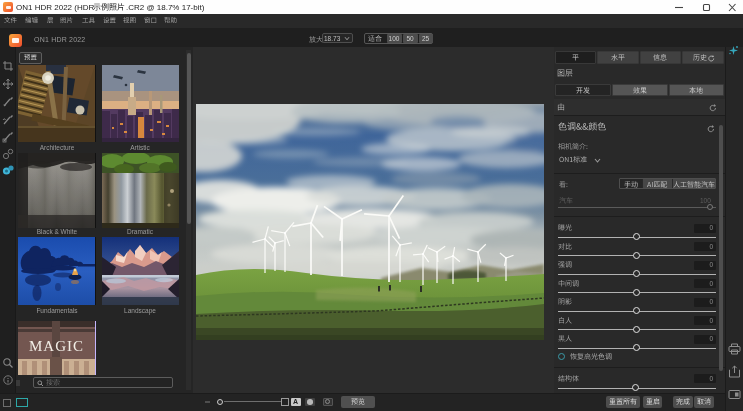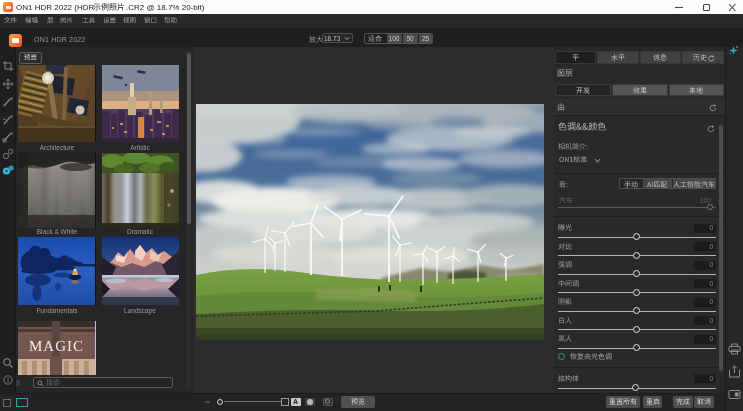--- a/index.html
+++ b/index.html
@@ -4,21 +4,21 @@
 html,body{width:743px;height:411px;overflow:hidden;background:#272727;font-family:"Liberation Sans",sans-serif;position:relative}
 .abs{position:absolute}
 </style></head><body>
 <div class="abs" style="left:0;top:0;width:743px;height:14px;background:#fefefe"></div>
 <div class="abs" style="left:3px;top:2px;width:10px;height:10px;border-radius:2px;background:linear-gradient(135deg,#f9a13c,#ef4d2e)"></div>
 <div class="abs" style="left:5.5px;top:5.5px;width:5px;height:3.5px;border-radius:1px;background:#fff;opacity:.9"></div>
 <div class="abs" style="left:16px;top:1.5px;height:11px;font-size:8px;color:#1b1b1b;white-space:nowrap;display:flex;align-items:center">ON1 HDR 2022 (HDR&nbsp;</div>
 <svg style="position:absolute;left:93px;top:2.8px" width="32.0" height="8.6" viewBox="0 0 32.0 8.6">
     <path d="M3.7 3.0H4.3V6.7Q4.3 7.0 4.3 7.2Q4.2 7.3 4.0 7.4Q3.7 7.5 3.4 7.5Q3.0 7.5 2.5 7.5Q2.5 7.4 2.4 7.2Q2.3 7.0 2.3 6.9Q2.5 6.9 2.8 6.9Q3.0 6.9 3.2 6.9Q3.4 6.9 3.5 6.9Q3.6 6.9 3.6 6.9Q3.7 6.8 3.7 6.7ZM1.9 4.1 2.5 4.2Q2.3 4.7 2.0 5.2Q1.8 5.7 1.5 6.1Q1.1 6.5 0.8 6.8Q0.8 6.7 0.7 6.7Q0.6 6.6 0.5 6.5Q0.4 6.5 0.3 6.4Q0.8 6.0 1.2 5.4Q1.6 4.7 1.9 4.1ZM5.5 4.3 6.0 4.1Q6.3 4.5 6.6 4.9Q6.9 5.3 7.1 5.8Q7.4 6.2 7.5 6.5L6.9 6.8Q6.8 6.5 6.5 6.0Q6.3 5.6 6.0 5.2Q5.8 4.7 5.5 4.3ZM1.2 0.8H6.8V1.3H1.2ZM0.5 2.7H7.5V3.3H0.5Z M10.4 0.6H13.2V1.2H10.4ZM11.3 0.8 11.9 0.9Q11.7 1.7 11.5 2.4Q11.3 3.1 11.1 3.7Q10.8 4.3 10.5 4.8Q10.4 4.8 10.3 4.7Q10.2 4.6 10.2 4.5Q10.1 4.5 10.0 4.4Q10.3 4.0 10.6 3.4Q10.8 2.9 11.0 2.2Q11.2 1.5 11.3 0.8ZM11.3 2.4H12.6V2.9H11.1ZM12.4 2.4H12.5L12.6 2.4L13.0 2.4Q12.8 4.4 12.2 5.6Q11.6 6.9 10.7 7.5Q10.6 7.4 10.5 7.3Q10.4 7.1 10.3 7.1Q10.8 6.7 11.3 6.1Q11.7 5.4 12.0 4.5Q12.3 3.6 12.4 2.5ZM10.9 4.6 11.2 4.2Q11.4 4.3 11.6 4.4Q11.8 4.6 12.0 4.7Q12.1 4.9 12.3 5.0L11.9 5.5Q11.8 5.4 11.6 5.2Q11.4 5.0 11.3 4.9Q11.1 4.7 10.9 4.6ZM13.5 1.1H14.1V5.6H13.5ZM14.8 0.2H15.4V6.7Q15.4 7.0 15.3 7.1Q15.2 7.3 15.1 7.3Q14.9 7.4 14.6 7.4Q14.3 7.5 13.8 7.5Q13.8 7.3 13.7 7.2Q13.7 7.0 13.6 6.9Q14.0 6.9 14.3 6.9Q14.5 6.9 14.6 6.9Q14.7 6.9 14.8 6.8Q14.8 6.8 14.8 6.7ZM9.7 0.2 10.2 0.3Q10.0 1.0 9.8 1.6Q9.5 2.3 9.2 2.9Q8.9 3.4 8.6 3.9Q8.5 3.8 8.5 3.7Q8.4 3.6 8.4 3.5Q8.3 3.3 8.3 3.3Q8.7 2.7 9.1 1.9Q9.5 1.0 9.7 0.2ZM9.1 2.2 9.7 1.7 9.7 1.7V7.5H9.1Z M16.7 0.5H17.3V5.5H16.7ZM17.0 0.5H19.1V5.1H17.0V4.5H18.5V1.0H17.0ZM17.0 2.4H18.8V3.0H17.0ZM19.4 0.5H23.0V1.0H19.4ZM22.8 0.5H23.4Q23.4 0.5 23.4 0.6Q23.4 0.7 23.4 0.7Q23.3 1.3 23.3 1.7Q23.3 2.0 23.2 2.2Q23.1 2.4 23.1 2.5Q23.0 2.6 22.8 2.7Q22.7 2.7 22.6 2.7Q22.4 2.7 22.2 2.7Q22.0 2.7 21.7 2.7Q21.7 2.6 21.6 2.5Q21.6 2.3 21.5 2.2Q21.8 2.3 22.0 2.3Q22.2 2.3 22.3 2.3Q22.4 2.3 22.5 2.3Q22.5 2.2 22.6 2.2Q22.6 2.1 22.7 2.0Q22.7 1.8 22.8 1.5Q22.8 1.1 22.8 0.6ZM20.8 0.7H21.4Q21.4 1.1 21.2 1.5Q21.1 1.8 20.9 2.1Q20.7 2.4 20.4 2.6Q20.0 2.9 19.5 3.0Q19.5 2.9 19.4 2.8Q19.3 2.6 19.2 2.6Q19.6 2.4 19.9 2.3Q20.2 2.1 20.4 1.8Q20.6 1.6 20.7 1.3Q20.8 1.0 20.8 0.7ZM20.2 3.6V4.8H22.6V3.6ZM19.7 3.1H23.2V5.3H19.7ZM18.7 5.9 19.3 5.8Q19.4 6.2 19.4 6.7Q19.5 7.1 19.5 7.4L18.9 7.5Q18.9 7.3 18.9 7.0Q18.8 6.7 18.8 6.4Q18.8 6.1 18.7 5.9ZM20.4 5.9 21.0 5.8Q21.1 6.0 21.2 6.3Q21.3 6.6 21.4 6.9Q21.5 7.1 21.5 7.3L20.9 7.5Q20.9 7.3 20.8 7.0Q20.7 6.7 20.6 6.4Q20.5 6.1 20.4 5.9ZM22.1 5.8 22.6 5.6Q22.8 5.8 23.0 6.2Q23.2 6.5 23.4 6.8Q23.6 7.0 23.6 7.3L23.1 7.5Q23.0 7.3 22.8 7.0Q22.7 6.7 22.5 6.4Q22.3 6.1 22.1 5.8ZM17.4 5.6 18.0 5.8Q17.8 6.3 17.5 6.7Q17.2 7.2 16.9 7.6L16.3 7.3Q16.5 7.1 16.7 6.8Q16.9 6.6 17.1 6.2Q17.3 5.9 17.4 5.6Z M25.8 2.2H31.2V2.8H25.8ZM28.3 0.2H29.0V2.5H28.3ZM25.4 0.4H26.1V3.0Q26.1 3.6 26.0 4.2Q26.0 4.8 25.9 5.4Q25.7 6.0 25.5 6.5Q25.2 7.1 24.8 7.5Q24.7 7.5 24.6 7.4Q24.6 7.3 24.5 7.2Q24.4 7.1 24.3 7.1Q24.8 6.5 25.1 5.8Q25.3 5.2 25.4 4.5Q25.4 3.7 25.4 3.0ZM25.7 4.1H30.0V7.5H29.3V4.7H25.7Z" fill="#1b1b1b"></path>
   </svg>
-<div class="abs" style="left:126px;top:1.5px;height:11px;font-size:8px;color:#1b1b1b;white-space:nowrap;display:flex;align-items:center">.CR2 @ 18.7% 20-bit)</div>
+<div class="abs" style="left:126px;top:1.5px;height:11px;font-size:8px;color:#1b1b1b;white-space:nowrap;display:flex;align-items:center">.CR2 @ 18.7% 17-bit)</div>
 <svg class="abs" style="left:674px;top:3px" width="10" height="9" viewBox="0 0 10 9">
     <path d="M1 4.5H9" stroke="#444" stroke-width="1.1"></path>
   </svg>
 <svg class="abs" style="left:701px;top:3px" width="10" height="9" viewBox="0 0 10 9">
     <rect x="2.5" y="1.5" width="6" height="6" rx="1" fill="none" stroke="#444" stroke-width="1.1"></rect>
   </svg>
 <svg class="abs" style="left:727px;top:3px" width="10" height="9" viewBox="0 0 10 9">
     <path d="M2 1L8.5 8M8.5 1L2 8" stroke="#444" stroke-width="1.1"></path>
   </svg>
 <div class="abs" style="left:0;top:14px;width:743px;height:14px;background:#292929"></div>

